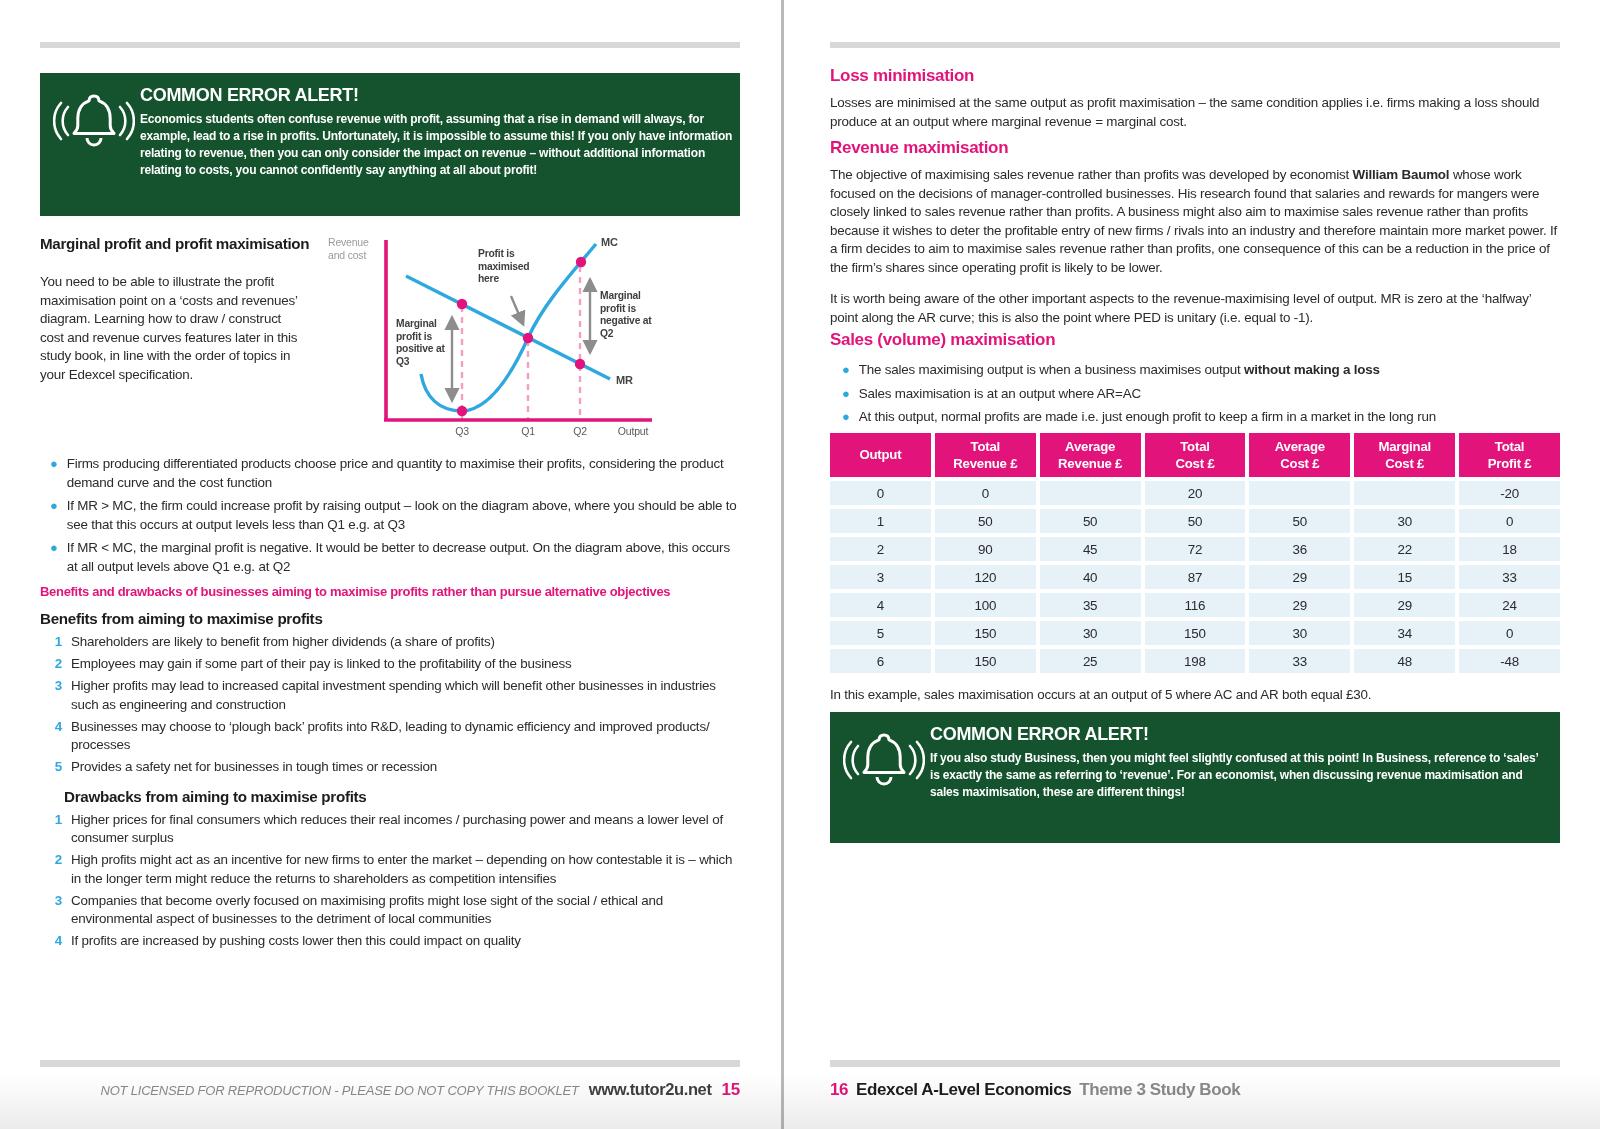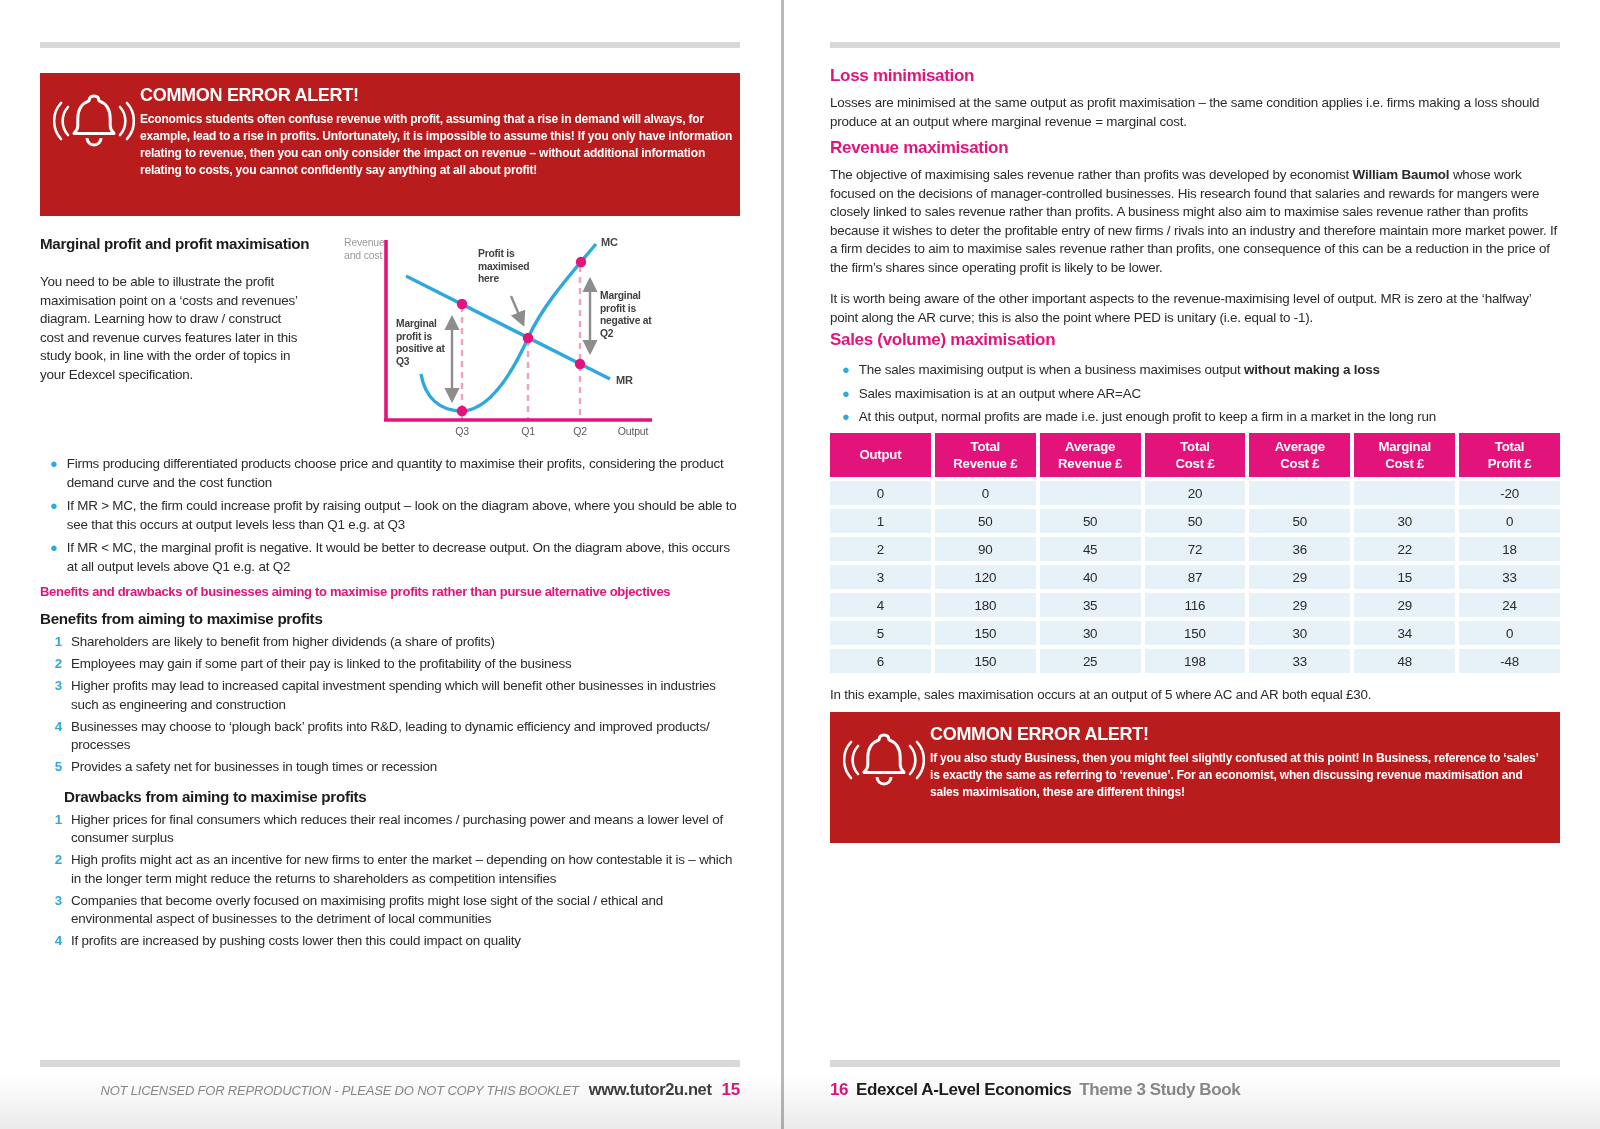--- a/index.html
+++ b/index.html
@@ -7,21 +7,21 @@
     width:1600px;height:1129px;position:relative;background:#ffffff;
     font-family:"Liberation Sans",sans-serif;color:#2b2b2b;overflow:hidden;
     letter-spacing:-0.2px;
   }
   .abs{position:absolute;}
   .page-divider{position:absolute;left:781px;top:0;width:3px;height:1129px;background:#b9b9b9;}
   .bottom-shade{position:absolute;left:0;bottom:0;width:1600px;height:55px;
     background:linear-gradient(to bottom, rgba(0,0,0,0), rgba(0,0,0,0.08));pointer-events:none;}
   .rule{background:#d8d8d8;}
   
-  .alert{background:#b91c1c;color:#ffffff;display:flex;align-items:flex-start;padding:12px 3px 10px 12px;box-sizing:border-box;}
+  .alert{background:#14532d;color:#ffffff;display:flex;align-items:flex-start;padding:12px 3px 10px 12px;box-sizing:border-box;}
   .alert .icon-col{flex:0 0 84px;display:flex;justify-content:center;padding-top:4px;}
   .alert .txt-col{flex:1;padding-left:4px;}
   .alert-title{font-weight:bold;font-size:18px;letter-spacing:-0.3px;margin-bottom:5px;}
   .alert-body{font-weight:bold;font-size:12px;line-height:1.42;max-width:612px;}
   .alert-body .ital{}
   
   .h-pink{color:#e2147c;font-weight:bold;font-size:17px;letter-spacing:-0.3px;}
   .h-black{color:#1d1d1d;font-weight:bold;font-size:15.2px;letter-spacing:-0.3px;}
   .h-pink-sm{color:#e2147c;font-weight:bold;font-size:13px;letter-spacing:-0.3px;}
   .para{font-size:13.4px;line-height:1.38;color:#2b2b2b;}
@@ -113,21 +113,21 @@
     </g>
 
     <text x="279" y="14" font-size="11" font-weight="bold" fill="#454545">MC</text>
     <text x="294" y="152" font-size="11" font-weight="bold" fill="#454545">MR</text>
 
     <text x="140" y="203" font-size="10.5" fill="#5a5a5a" text-anchor="middle">Q3</text>
     <text x="206" y="203" font-size="10.5" fill="#5a5a5a" text-anchor="middle">Q1</text>
     <text x="258" y="203" font-size="10.5" fill="#5a5a5a" text-anchor="middle">Q2</text>
     <text x="311" y="203" font-size="10.5" fill="#5a5a5a" text-anchor="middle">Output</text>
   </svg>
-  <div class="axis-note" style="left:6px;top:4px;width:52px;margin-left:16px;">Revenue and cost</div>
+  <div class="axis-note" style="left:6px;top:4px;width:52px;">Revenue and cost</div>
   <div class="note" style="left:156px;top:16px;width:72px;">Profit is maximised here</div>
   <div class="note" style="left:74px;top:86px;width:56px;">Marginal profit is positive at Q3</div>
   <div class="note" style="left:278px;top:58px;width:58px;">Marginal profit is negative at Q2</div>
 </div>
 
 <div class="abs blist" style="left:50px;top:455px;width:694px;">
 
     <div class="bitem">
       <span class="bdot">●</span>
       <span class="btext">Firms producing differentiated products choose price and quantity to maximise their profits, considering the product demand curve and the cost function</span>
@@ -275,21 +275,21 @@
     <div class="tcell">22</div>
     <div class="tcell">18</div>
     <div class="tcell">3</div>
     <div class="tcell">120</div>
     <div class="tcell">40</div>
     <div class="tcell">87</div>
     <div class="tcell">29</div>
     <div class="tcell">15</div>
     <div class="tcell">33</div>
     <div class="tcell">4</div>
-    <div class="tcell">180</div>
+    <div class="tcell">100</div>
     <div class="tcell">35</div>
     <div class="tcell">116</div>
     <div class="tcell">29</div>
     <div class="tcell">29</div>
     <div class="tcell">24</div>
     <div class="tcell">5</div>
     <div class="tcell">150</div>
     <div class="tcell">30</div>
     <div class="tcell">150</div>
     <div class="tcell">30</div>

